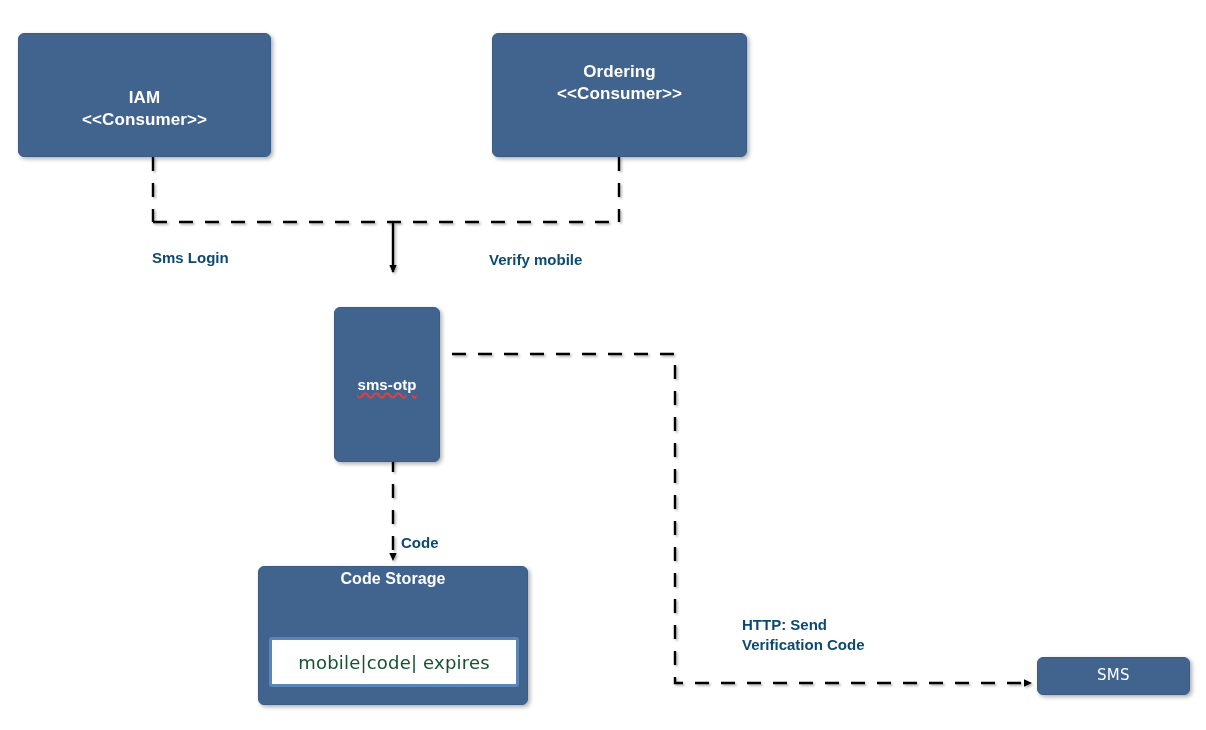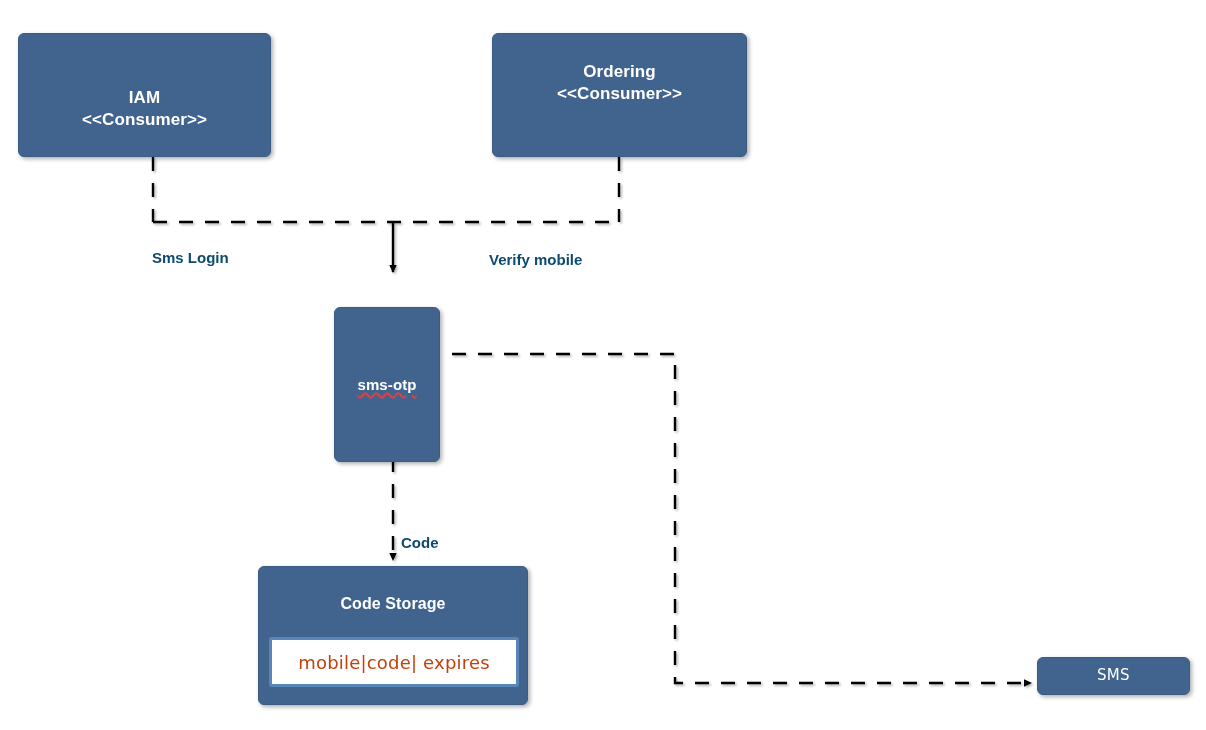--- a/index.html
+++ b/index.html
@@ -75,36 +75,36 @@
     text-decoration-thickness: 1.6px;
     text-underline-offset: 2px;
   }
   
   #node-codestorage {
     left: 258px; top: 566px; width: 270px; height: 139px;
     justify-content: flex-start;
   }
   #node-codestorage .node-title {
     font-size: 16px;
-    margin-top: 27px;
+    margin-top: 2px;
   }
   .inner-box {
     position: absolute;
     left: 10px;
     top: 70px;
     width: 250px;
     height: 50px;
     box-sizing: border-box;
     background: #ffffff;
     border: 3px solid #5886b7;
     border-radius: 3px;
     display: flex;
     align-items: center;
     justify-content: center;
-    color: #c2410c;
+    color: #14532d;
     font-family: "DejaVu Sans", sans-serif;
     font-size: 18px;
     font-weight: 400;
     letter-spacing: 0.2px;
   }
   
   #node-sms {
     left: 1037px; top: 657px; width: 153px; height: 38px;
     justify-content: center;
   }
@@ -178,14 +178,16 @@
     <div class="inner-box">mobile|code|  expires</div>
   </div>
 
   <div class="node" id="node-sms">
     <div class="node-title">SMS</div>
   </div>
 
   <div class="edge-label" id="label-sms-login">Sms Login</div>
   <div class="edge-label" id="label-verify">Verify mobile</div>
   <div class="edge-label" id="label-redis">Code</div>
+  <div class="edge-label" id="label-http">HTTP: Send
+Verification Code</div>
 
 </div>
 
 </body></html>

